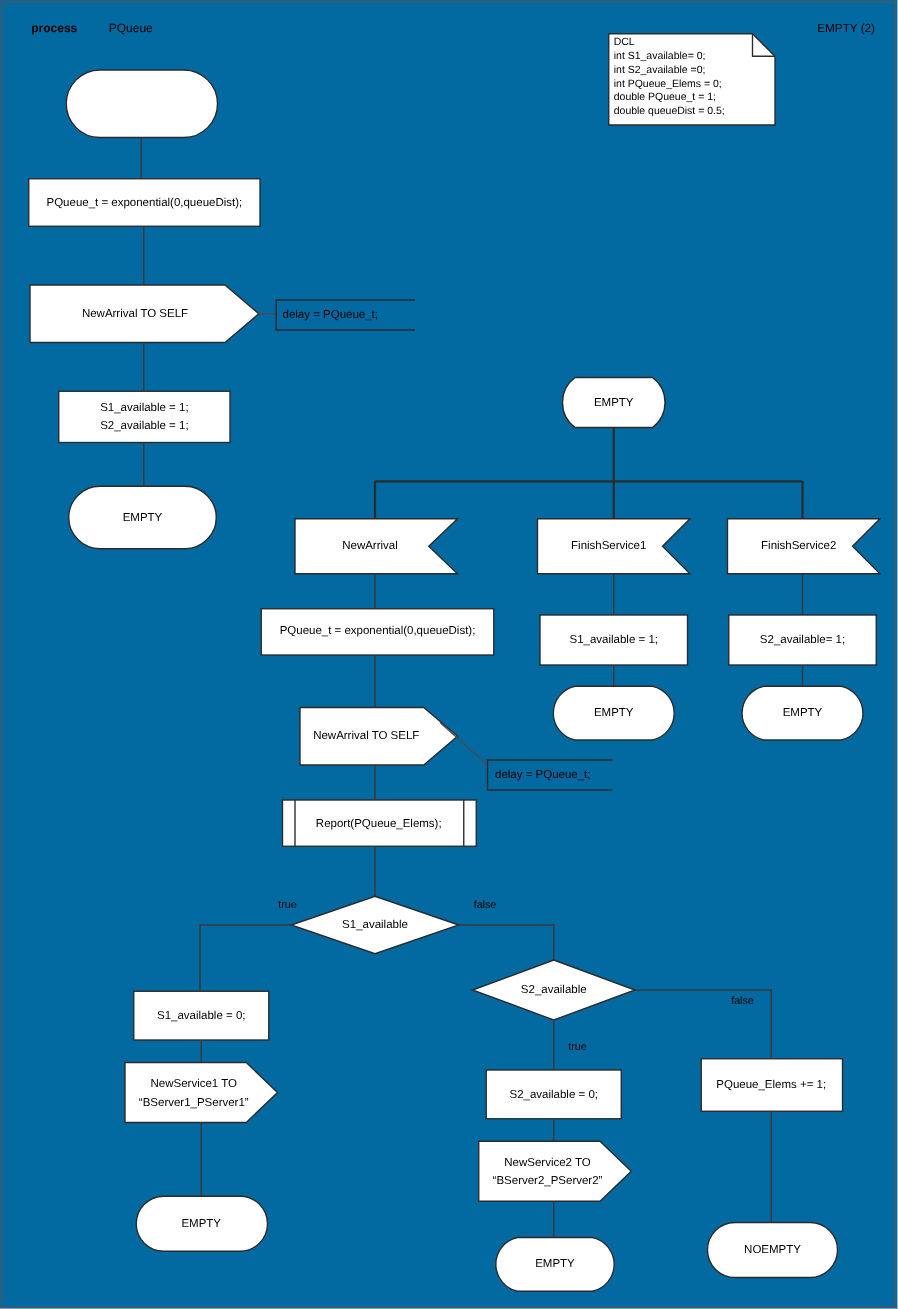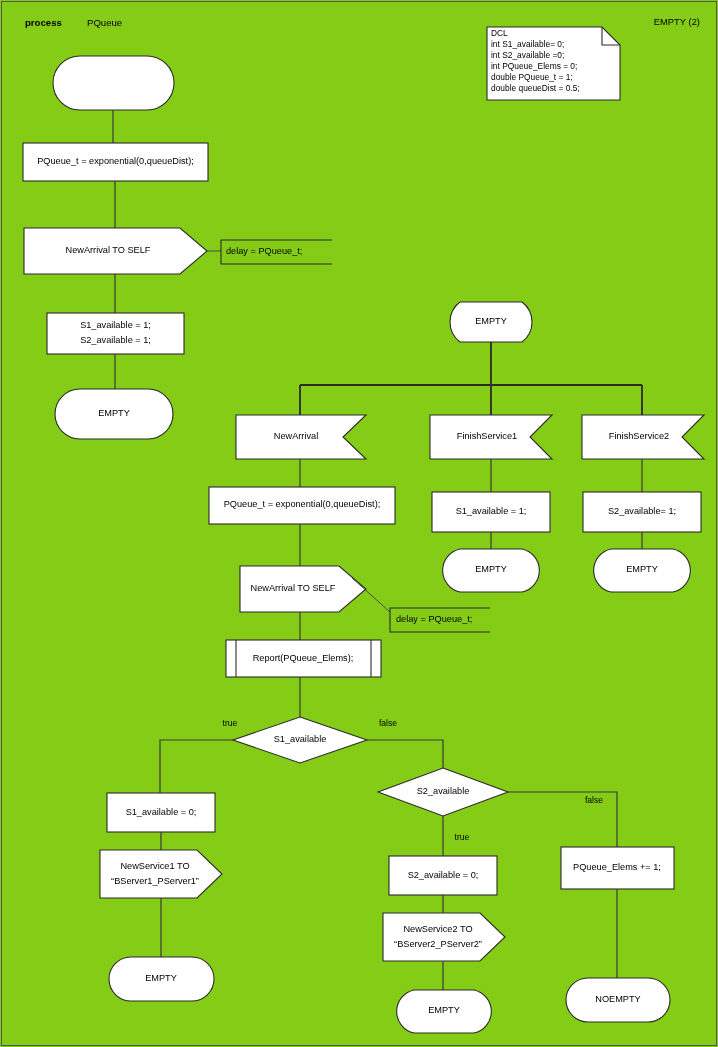--- a/index.html
+++ b/index.html
@@ -7,21 +7,21 @@
     padding: 0;
     background: #ffffff;
   }
   body {
     font-family: "Liberation Sans", sans-serif;
   }
   #canvas-wrap {
     position: relative;
     width: 718px;
     height: 1047px;
-    background: #84cc16;
+    background: #0369a1;
     overflow: hidden;
   }
   svg#diagram {
     display: block;
     width: 718px;
     height: 1047px;
   }
   .shape-stroke {
     fill: #ffffff;
     stroke: #2b2b2b;

